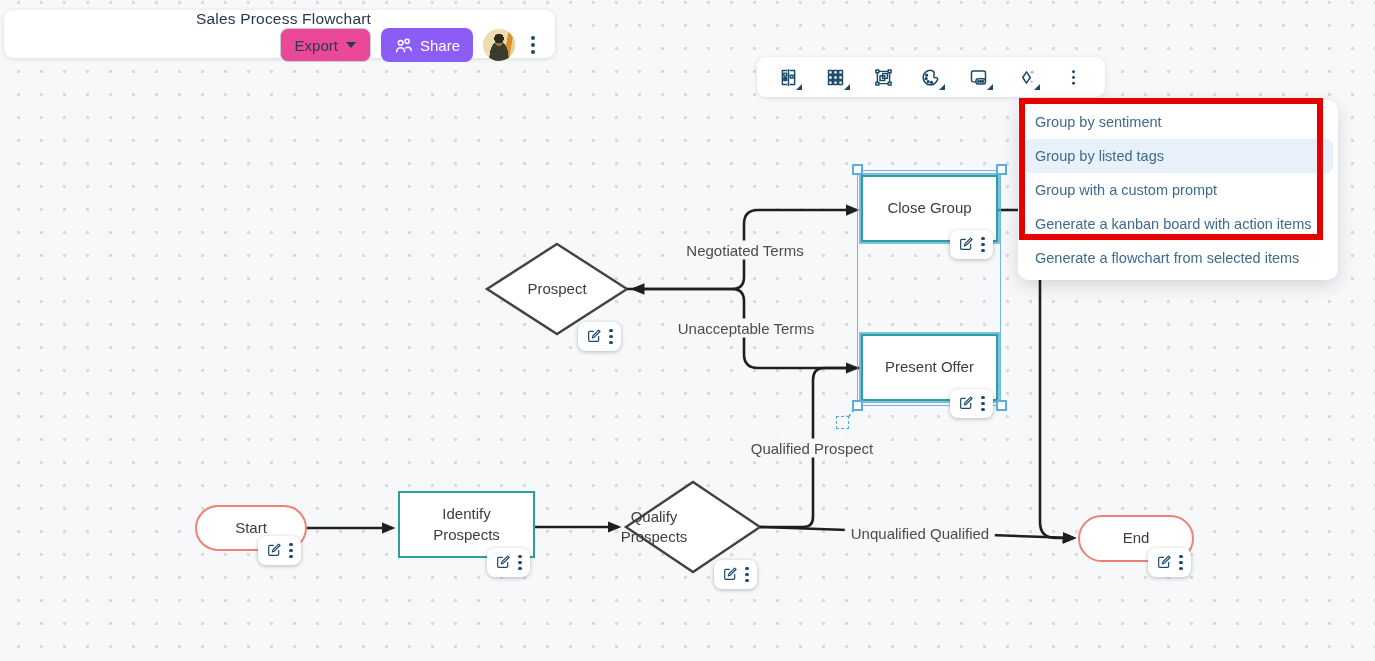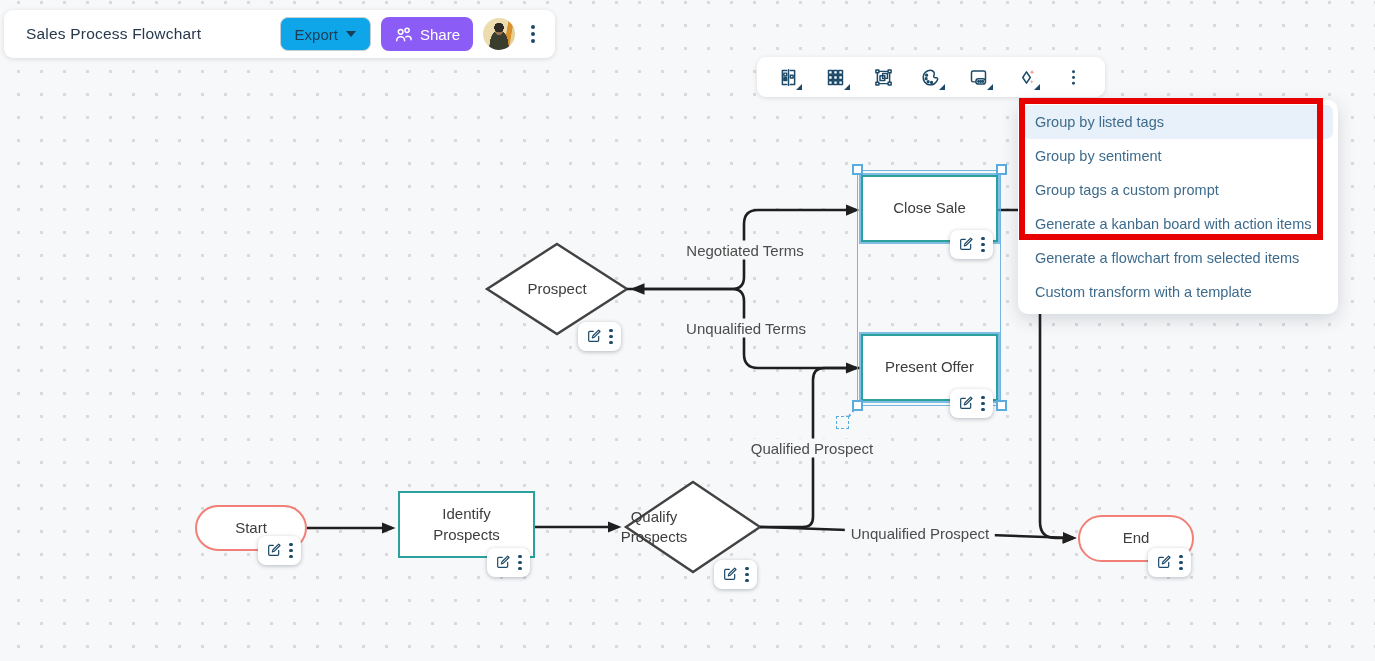--- a/index.html
+++ b/index.html
@@ -6,24 +6,24 @@
   html,body { background:#eef0f2; }
   .stage {
     position:relative; width:1375px; height:661px; overflow:hidden;
     background-color:#f7f8f9;
     background-image: radial-gradient(#d8dadd 1.7px, transparent 1.9px);
     background-size:23px 23px; background-position:7px 14px;
     font-family:"Liberation Sans", sans-serif;
   }
   
   .card { position:absolute; background:#fff; border-radius:9px; box-shadow:0 1px 5px rgba(20,40,60,.14); }
-  .header { left:4px; top:10px; width:551px; height:48px; display:flex; align-items:center; padding:0 14px 0 22px; z-index:10; }
+  .header { left:4px; top:10px; width:551px; height:48px; display:flex; align-items:center; padding:0 14px 0 22px; z-index:10;flex-direction:column; }
   .doc-title { font-size:15.5px; color:#26384a; letter-spacing:.2px; flex:0 0 auto; }
   .header-right { margin-left:auto; display:flex; align-items:center; gap:10px; }
-  .btn-export { display:flex; align-items:center; gap:8px; height:34px; padding:0 14px; background:#0ea5e9;
+  .btn-export { display:flex; align-items:center; gap:8px; height:34px; padding:0 14px; background:#ec4899;
     border:1px solid #c3ced6; border-radius:8px; font-size:15px; color:#1d3c55; cursor:pointer; }
   .caret-down { width:0; height:0; border-left:5px solid transparent; border-right:5px solid transparent; border-top:6px solid #1d3c55; }
   .btn-share { display:flex; align-items:center; gap:7px; height:34px; padding:0 13px; background:#8b5cf6;
     border:none; border-radius:8px; font-size:15px; color:#fff; cursor:pointer; }
   .avatar { width:32px; height:32px; border-radius:50%; overflow:hidden;
     background:
       radial-gradient(circle at 50% 30%, #2e2a24 0 17%, transparent 18%),
       radial-gradient(circle at 50% 42%, #9a7450 0 15%, transparent 16%),
       radial-gradient(ellipse at 50% 92%, #3a3d2e 0 42%, transparent 43%),
       linear-gradient(100deg, #ecdcae 0 68%, #d8912b 70% 82%, #e4cf96 84%);
@@ -106,33 +106,33 @@
   <div class="node stadium" style="left:195px; top:505px; width:112px; height:46px;">
     <span>Start</span>
   </div>
   <div class="dtext" style="left:654px; top:527px; width:92px;">
     <span>Qualify Prospects</span>
   </div>
   <div class="dtext" style="left:557px; top:289px;">
     <span>Prospect</span>
   </div>
   <div class="node rect-node selected" style="left:861px; top:175px; width:137px; height:67px;">
-    <span>Close Sale</span>
+    <span>Close Group</span>
   </div>
   <div class="node rect-node selected" style="left:861px; top:334px; width:137px; height:67px;">
     <span>Present Offer</span>
   </div>
   <div class="node stadium" style="left:1078px; top:515px; width:116px; height:47px;">
     <span>End</span>
   </div>
 
   <div class="edge-label" style="left:745px; top:250px;">Negotiated Terms</div>
-  <div class="edge-label" style="left:746px; top:328px;">Unqualified Terms</div>
+  <div class="edge-label" style="left:746px; top:328px;">Unacceptable Terms</div>
   <div class="edge-label" style="left:812px; top:448px;">Qualified Prospect</div>
-  <div class="edge-label" style="left:920px; top:533px;">Unqualified Prospect</div>
+  <div class="edge-label" style="left:920px; top:533px;">Unqualified Qualified</div>
 
   <div class="pill" style="left:258px; top:536px;">
     <svg width="16" height="16" viewBox="0 0 24 24">
         <path d="M19 12.5v6a1.6 1.6 0 0 1-1.6 1.6H5.6A1.6 1.6 0 0 1 4 18.5V6.6A1.6 1.6 0 0 1 5.6 5H11"></path>
         <path d="M9.5 14.8l1-3.2L19 3.2 21 5.2l-8.5 8.6-3 1z"></path>
       </svg>
     <span class="mini-kebab">
         <i></i>
         <i></i>
         <i></i>
@@ -298,22 +298,21 @@
     <button class="tbtn">
       <svg viewBox="0 0 24 24">
           <circle cx="12" cy="5.5" r="1.7" fill="#1d4a68" stroke="none"></circle>
           <circle cx="12" cy="12" r="1.7" fill="#1d4a68" stroke="none"></circle>
           <circle cx="12" cy="18.5" r="1.7" fill="#1d4a68" stroke="none"></circle>
         </svg>
     </button>
   </div>
 
   <div class="card menu">
+    <div class="menu-item">Group by sentiment</div>
     <div class="menu-item hl">Group by listed tags</div>
-    <div class="menu-item">Group by sentiment</div>
-    <div class="menu-item">Group tags a custom prompt</div>
+    <div class="menu-item">Group with a custom prompt</div>
     <div class="menu-item">Generate a kanban board with action items</div>
     <div class="menu-item">Generate a flowchart from selected items</div>
-    <div class="menu-item">Custom transform with a template</div>
   </div>
   <div class="annotation"></div>
 
 </div>
 
 </body></html>

